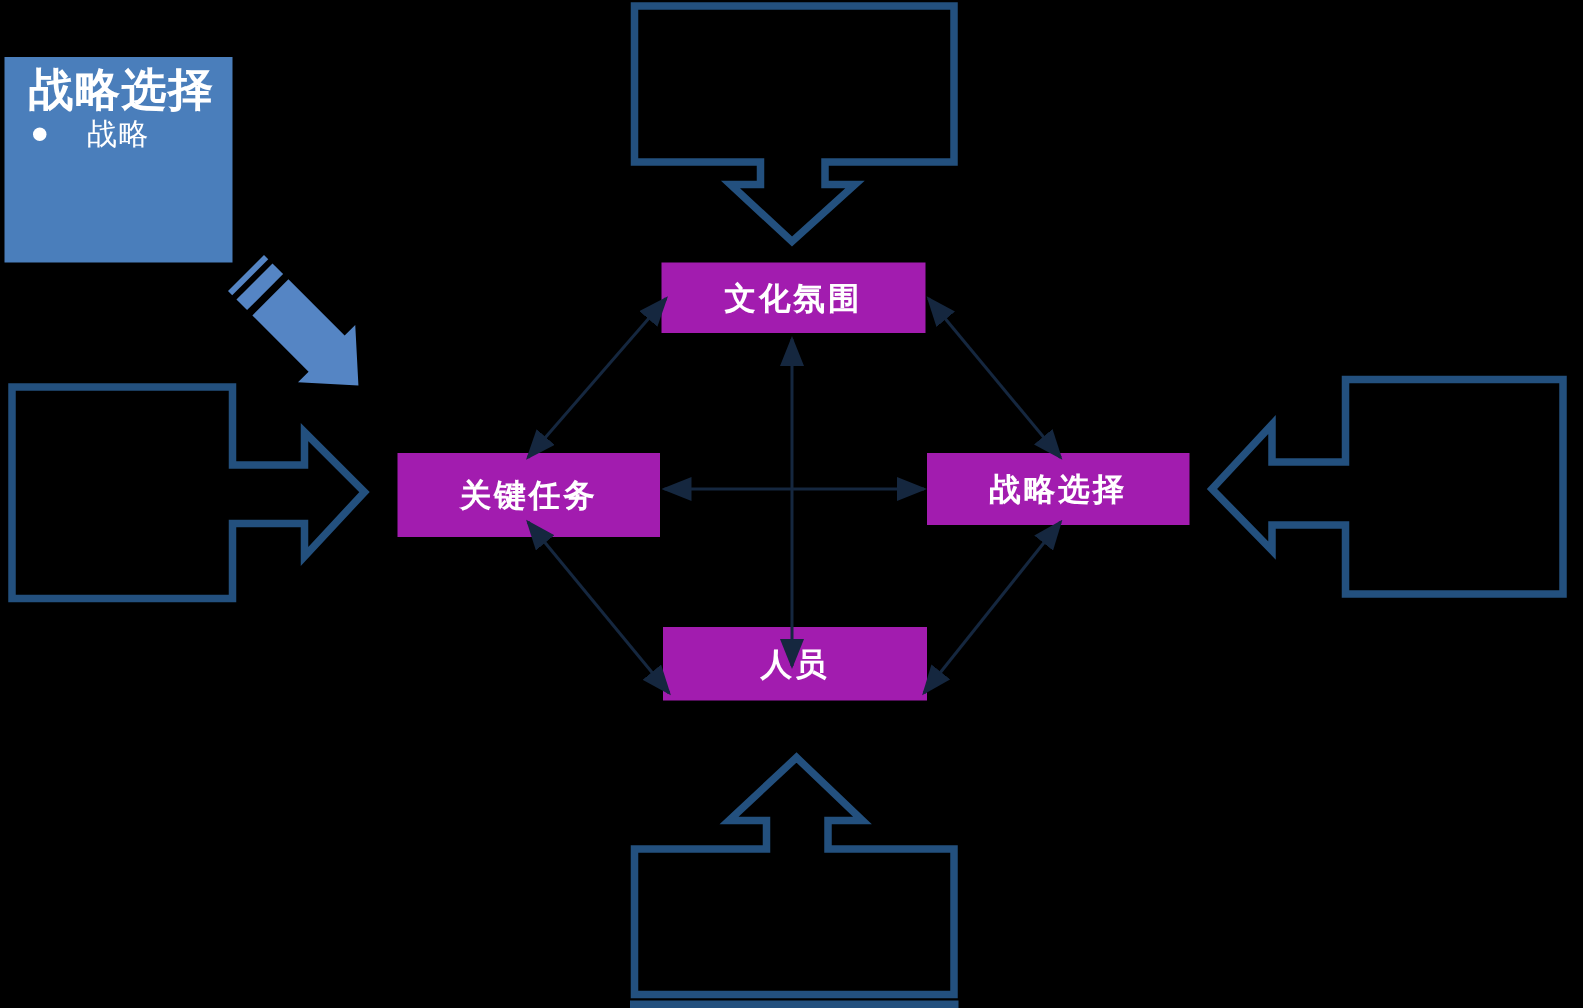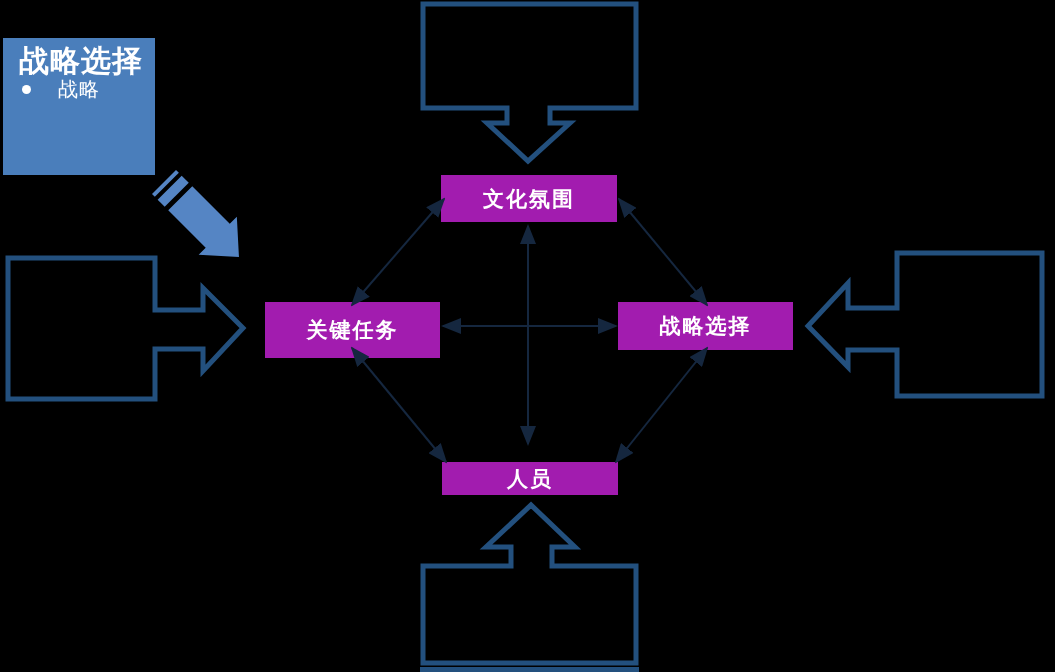--- a/index.html
+++ b/index.html
@@ -10,21 +10,21 @@
   svg.layer{position:absolute;left:0;top:0;}
   .outline-shape{fill:none;stroke:#23507E;stroke-width:5;stroke-linejoin:miter;}
   .node-label{
     position:absolute;background:#a21caf;color:#FFFFFF;
     display:flex;align-items:center;justify-content:center;
     font-weight:bold;font-size:21px;letter-spacing:2px;z-index:2;
   }
   #node-culture   {left:441px;top:175px;width:176px;height:47px;}
   #node-key-tasks {left:265px;top:302px;width:175px;height:56px;}
   #node-formal-org{left:618px;top:302px;width:175px;height:48px;}
-  #node-people    {left:442px;top:462px;width:176px;height:33px;}
+  #node-people    {left:442px;top:418px;width:176px;height:49px;}
   #strategy-panel{
     position:absolute;left:3px;top:38px;width:152px;height:137px;
     background:#4A7EBB;color:#FFFFFF;z-index:2;box-sizing:border-box;
     padding:10px 0 0 16px;
   }
   #strategy-panel .title{font-size:30px;font-weight:bold;letter-spacing:1px;line-height:26px;}
   .bullet-row{display:flex;align-items:center;height:30px;}
   .bullet-dot{width:9px;height:9px;border-radius:50%;background:#FFFFFF;margin:0 27px 0 3px;flex:0 0 auto;}
   .bullet-text{font-size:20px;letter-spacing:1px;}
   #bottom-edge-bar{position:absolute;left:420px;top:667px;width:219px;height:5px;background:#23507E;z-index:1;}

